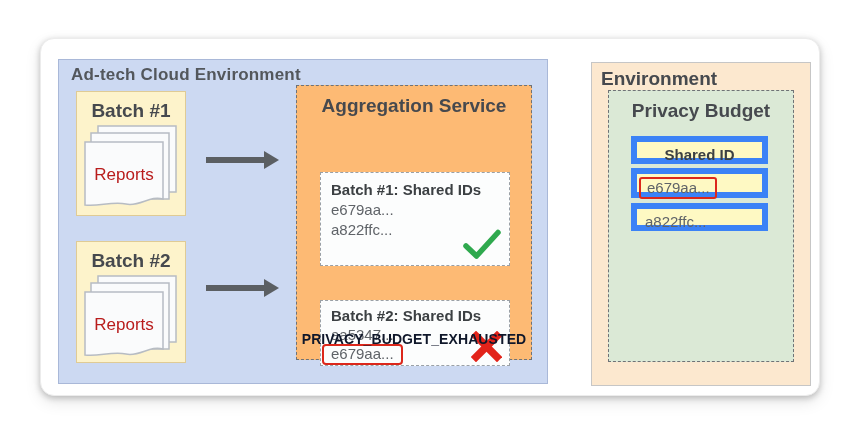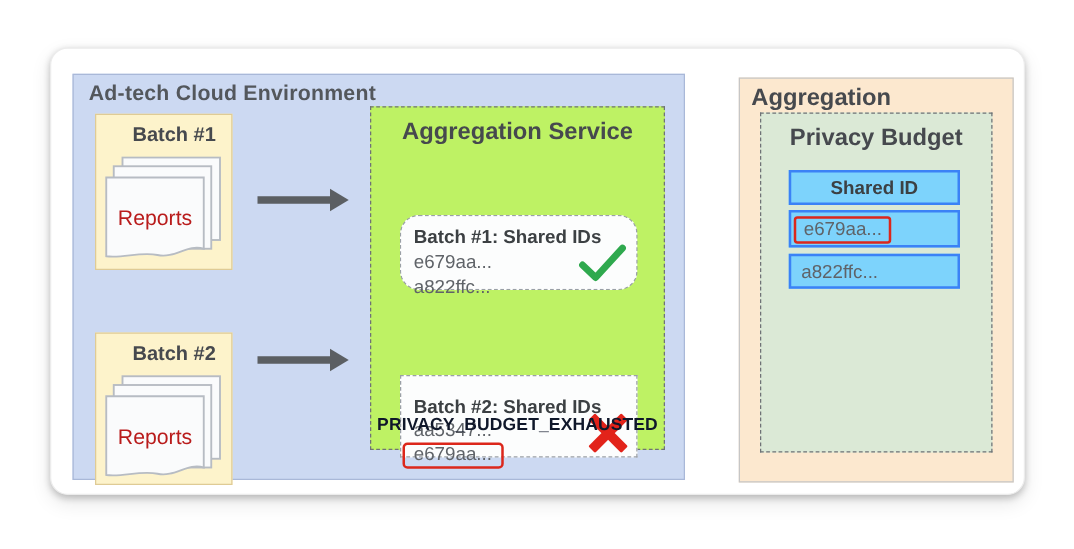--- a/index.html
+++ b/index.html
@@ -13,46 +13,46 @@
 
   
   .env-box { position: absolute; left: 17px; top: 20px; width: 490px; height: 325px;
     background: #ccd9f2; border: 1px solid #a9b8d8; }
   .env-title { position: absolute; left: 30px; top: 26px; font-size: 17px; font-weight: bold;
     color: #53575c; letter-spacing: .2px; }
 
   .batch-box { position: absolute; width: 110px; height: 125px; background: #fdf3cb;
     border: 1.5px solid #dfcb95; }
   .batch-1 { left: 35px; top: 52px; }
-  .batch-2 { left: 35px; top: 202px; height: 122px; margin-top: 25px; }
-  .batch-label { margin-top: 8px; font-size: 16px; font-weight: bold;
-    color: #46494e; padding-left: 29px; }
+  .batch-2 { left: 35px; top: 202px; height: 122px; }
+  .batch-label { text-align: center; margin-top: 8px; font-size: 19px; font-weight: bold;
+    color: #46494e; }
 
   .papers { position: absolute; left: 7px; top: 33px; width: 94px; height: 84px; }
   .papers svg { position: absolute; left: 0; top: 0; }
   .reports-label { position: absolute; left: 0; top: 40px; width: 80px; text-align: center;
     font-size: 17px; color: #b91c1c; }
 
   .arrow { position: absolute; width: 73px; height: 18px; display: flex; align-items: center; }
   .arrow-1 { left: 165px; top: 112px; }
   .arrow-2 { left: 165px; top: 240px; }
   .arrow .shaft { flex: 1; height: 6px; background: #5b5f63; }
   .arrow .head { width: 0; height: 0; border-left: 15px solid #5b5f63;
     border-top: 9px solid transparent; border-bottom: 9px solid transparent; }
 
   
   .agg-box { position: absolute; left: 255px; top: 46px; width: 236px; height: 275px;
-    background: #bef264; border: 1.5px dashed #6f7276; }
+    background: #fdba74; border: 1.5px dashed #6f7276; }
   .section-title { text-align: center; font-size: 19px; font-weight: bold; color: #46494e; }
   .agg-title { margin-top: 9px; }
 
   .result-card { position: absolute; left: 23px; width: 190px; background: #fcfdfd;
     border: 1px dashed #9aa0a6; padding: 7px 10px 0 10px; }
-  .result-1 { top: 86px; height: 60px; border-radius: 15px; }
-  .result-2 { top: 214px; height: 66px; padding-top: 15px; }
+  .result-1 { top: 86px; height: 94px; }
+  .result-2 { top: 214px; height: 66px; padding-top: 5px; }
   .result-title { font-size: 15px; font-weight: bold; color: #3c4043; line-height: 20px;
     white-space: nowrap; }
   .result-id { font-size: 15px; color: #5f6368; line-height: 20px; }
   .result-2 .result-title, .result-2 .result-id { line-height: 19px; }
   .id-outline { display: inline-block; border: 2px solid #dc271b; border-radius: 4px;
     padding: 0 7px 1px 7px; margin-left: -9px; line-height: 16px; }
 
   .status-icon { position: absolute; }
   .check-pos { right: 8px; bottom: 5px; }
   .x-pos { right: 7px; bottom: 3px; }
@@ -62,22 +62,22 @@
 
   
   .coord-box { position: absolute; left: 550px; top: 23px; width: 220px; height: 324px;
     background: #fce8cf; border: 1px solid #c6c6c6; }
   .coord-title { position: absolute; left: 560px; top: 29px; font-size: 19px; font-weight: bold;
     color: #46494e; }
   .pb-box { position: absolute; left: 567px; top: 51px; width: 186px; height: 272px;
     background: #dbe9d6; border: 1.5px dashed #6f7276; }
   .pb-title { margin-top: 9px; }
 
-  .tcell { position: absolute; left: 590px; width: 137px; background: #7dd3fc;
-    border: 2px solid #3b82f6; font-size: 15px; }
+  .tcell { position: absolute; left: 590px; width: 137px; background: #fef9c3;
+    border: 6px solid #3b82f6; font-size: 15px; }
   .t-header { top: 97px; height: 28px; line-height: 26px; text-align: center;
     font-weight: bold; color: #3c4043; }
   .t-row { color: #5f6368; padding-left: 8px; }
   .t-row-1 { top: 129px; height: 30px; line-height: 26px; padding-left: 0; }
   .t-row-2 { top: 164px; height: 28px; line-height: 26px; }
   .t-outline { display: inline-block; border: 2px solid #dc271b; border-radius: 3px;
     padding: 0 5px 1px 6px; margin: 3px 0 0 2px; line-height: 17px; }
 </style>
 </head>
 <body>
@@ -142,21 +142,21 @@
         <svg class="status-icon x-pos" width="31" height="31" viewBox="0 0 31 31">
           <line x1="5" y1="5" x2="26" y2="26" stroke="#e2231a" stroke-width="7.5" stroke-linecap="square"></line>
           <line x1="26" y1="5" x2="5" y2="26" stroke="#e2231a" stroke-width="7.5" stroke-linecap="square"></line>
         </svg>
       </div>
     </div>
 
     <div class="error-label">PRIVACY_BUDGET_EXHAUSTED</div>
 
     <div class="coord-box"></div>
-    <div class="coord-title">Aggregation</div>
+    <div class="coord-title">Environment</div>
 
     <div class="pb-box">
       <div class="section-title pb-title">Privacy Budget</div>
     </div>
 
     <div class="tcell t-header">Shared ID</div>
     <div class="tcell t-row t-row-1">
       <span class="t-outline">e679aa...</span>
     </div>
     <div class="tcell t-row t-row-2">a822ffc...</div>

